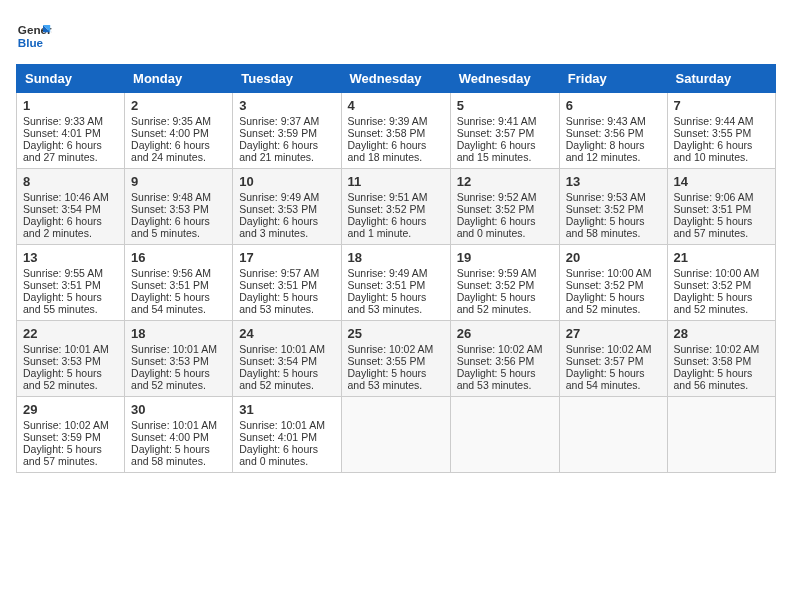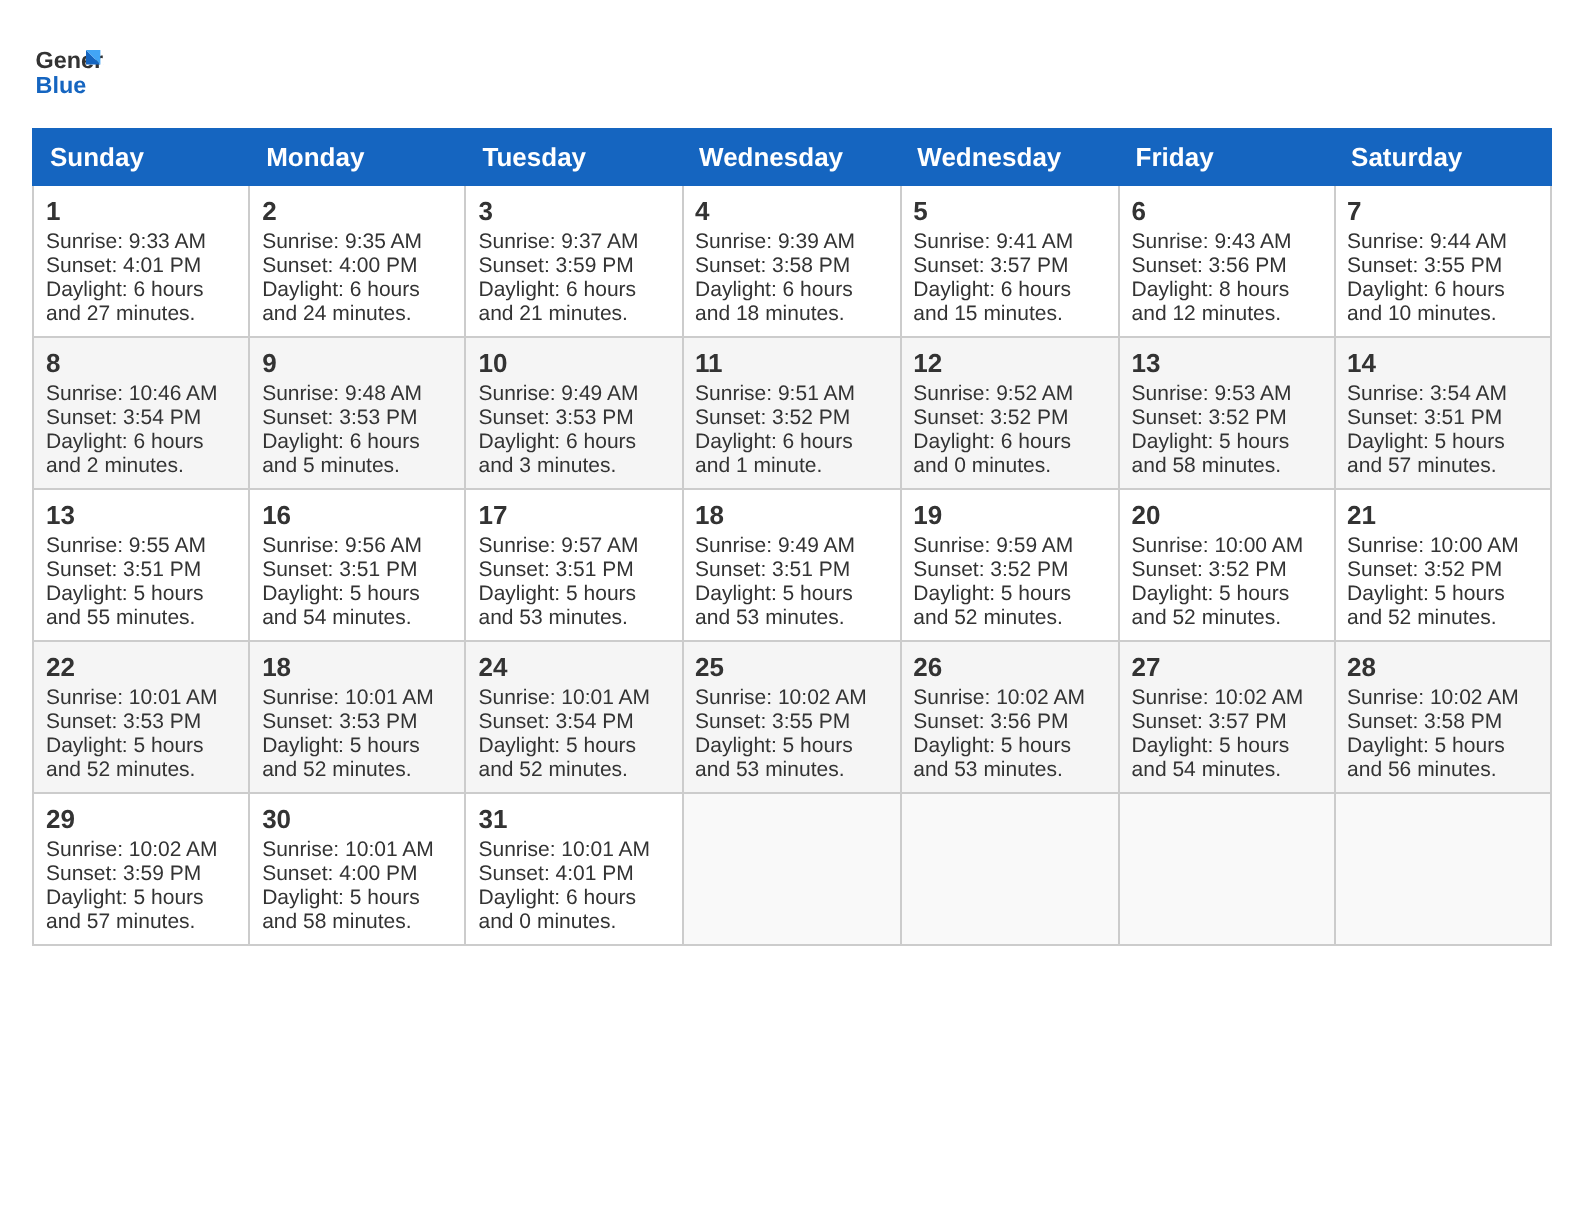--- a/index.html
+++ b/index.html
@@ -119,21 +119,21 @@
         <td><span class="day-num">6</span><span>Sunrise: 9:43 AM</span><br><span>Sunset: 3:56 PM</span><br><span>Daylight: 8 hours and 12 minutes.</span></td>
         <td><span class="day-num">7</span><span>Sunrise: 9:44 AM</span><br><span>Sunset: 3:55 PM</span><br><span>Daylight: 6 hours and 10 minutes.</span></td>
       </tr>
       <tr>
         <td><span class="day-num">8</span><span>Sunrise: 10:46 AM</span><br><span>Sunset: 3:54 PM</span><br><span>Daylight: 6 hours and 2 minutes.</span></td>
         <td><span class="day-num">9</span><span>Sunrise: 9:48 AM</span><br><span>Sunset: 3:53 PM</span><br><span>Daylight: 6 hours and 5 minutes.</span></td>
         <td><span class="day-num">10</span><span>Sunrise: 9:49 AM</span><br><span>Sunset: 3:53 PM</span><br><span>Daylight: 6 hours and 3 minutes.</span></td>
         <td><span class="day-num">11</span><span>Sunrise: 9:51 AM</span><br><span>Sunset: 3:52 PM</span><br><span>Daylight: 6 hours and 1 minute.</span></td>
         <td><span class="day-num">12</span><span>Sunrise: 9:52 AM</span><br><span>Sunset: 3:52 PM</span><br><span>Daylight: 6 hours and 0 minutes.</span></td>
         <td><span class="day-num">13</span><span>Sunrise: 9:53 AM</span><br><span>Sunset: 3:52 PM</span><br><span>Daylight: 5 hours and 58 minutes.</span></td>
-        <td><span class="day-num">14</span><span>Sunrise: 3:54 AM</span><br><span>Sunset: 3:51 PM</span><br><span>Daylight: 5 hours and 57 minutes.</span></td>
+        <td><span class="day-num">14</span><span>Sunrise: 9:06 AM</span><br><span>Sunset: 3:51 PM</span><br><span>Daylight: 5 hours and 57 minutes.</span></td>
       </tr>
       <tr>
         <td><span class="day-num">13</span><span>Sunrise: 9:55 AM</span><br><span>Sunset: 3:51 PM</span><br><span>Daylight: 5 hours and 55 minutes.</span></td>
         <td><span class="day-num">16</span><span>Sunrise: 9:56 AM</span><br><span>Sunset: 3:51 PM</span><br><span>Daylight: 5 hours and 54 minutes.</span></td>
         <td><span class="day-num">17</span><span>Sunrise: 9:57 AM</span><br><span>Sunset: 3:51 PM</span><br><span>Daylight: 5 hours and 53 minutes.</span></td>
         <td><span class="day-num">18</span><span>Sunrise: 9:49 AM</span><br><span>Sunset: 3:51 PM</span><br><span>Daylight: 5 hours and 53 minutes.</span></td>
         <td><span class="day-num">19</span><span>Sunrise: 9:59 AM</span><br><span>Sunset: 3:52 PM</span><br><span>Daylight: 5 hours and 52 minutes.</span></td>
         <td><span class="day-num">20</span><span>Sunrise: 10:00 AM</span><br><span>Sunset: 3:52 PM</span><br><span>Daylight: 5 hours and 52 minutes.</span></td>
         <td><span class="day-num">21</span><span>Sunrise: 10:00 AM</span><br><span>Sunset: 3:52 PM</span><br><span>Daylight: 5 hours and 52 minutes.</span></td>
       </tr>

